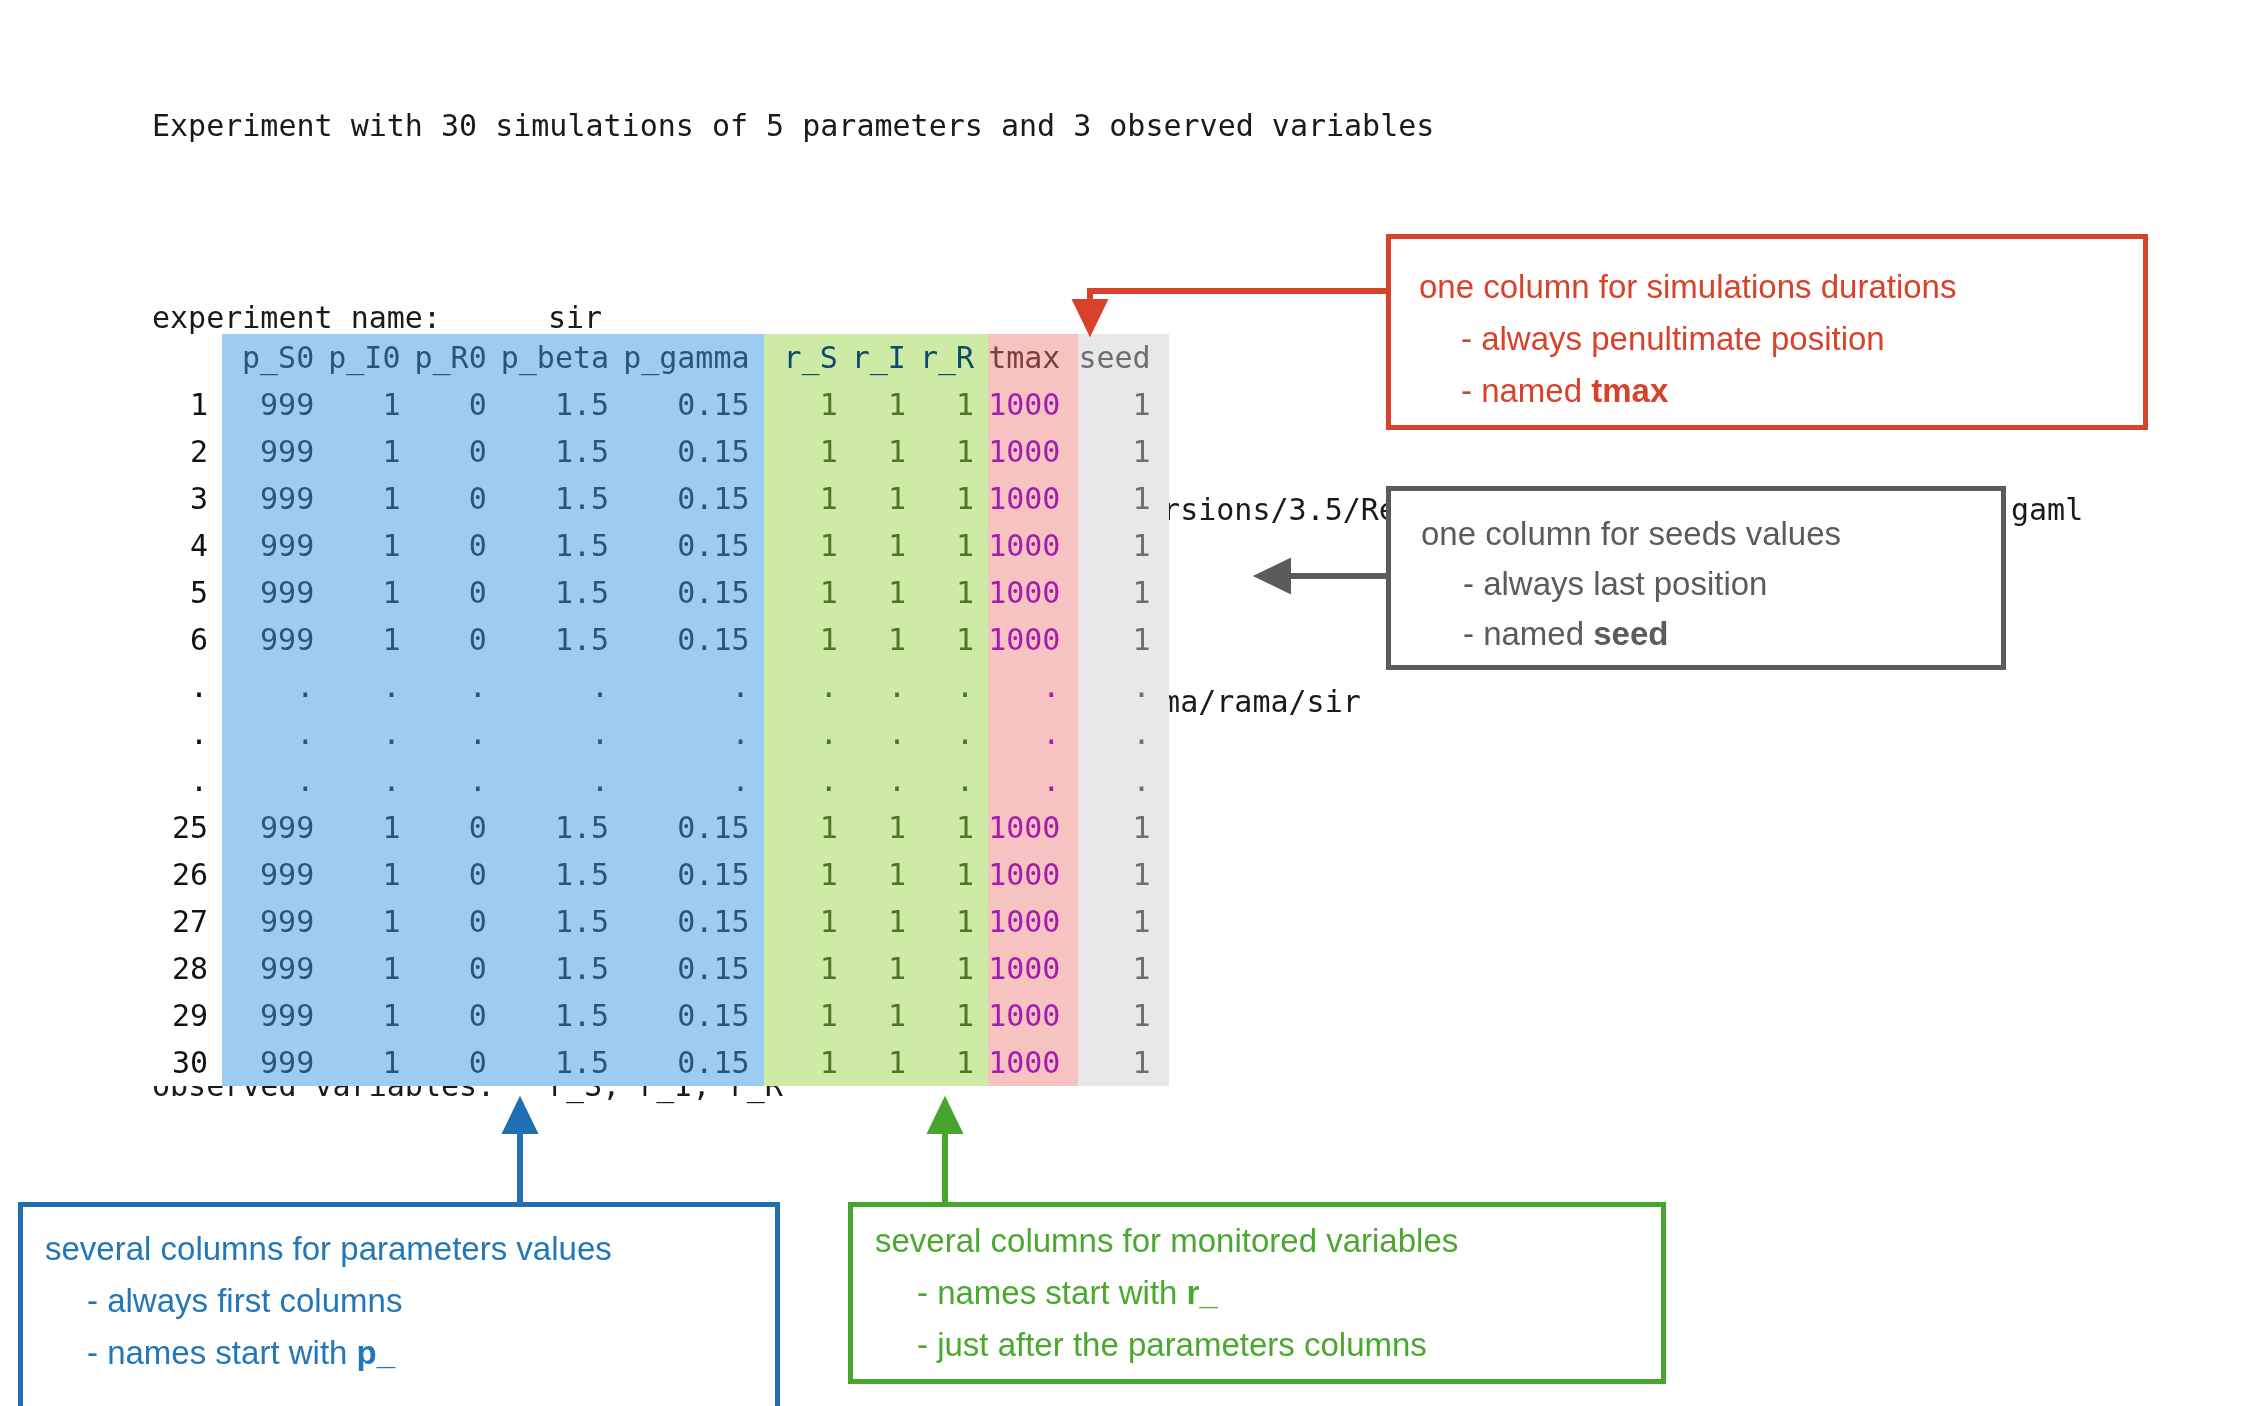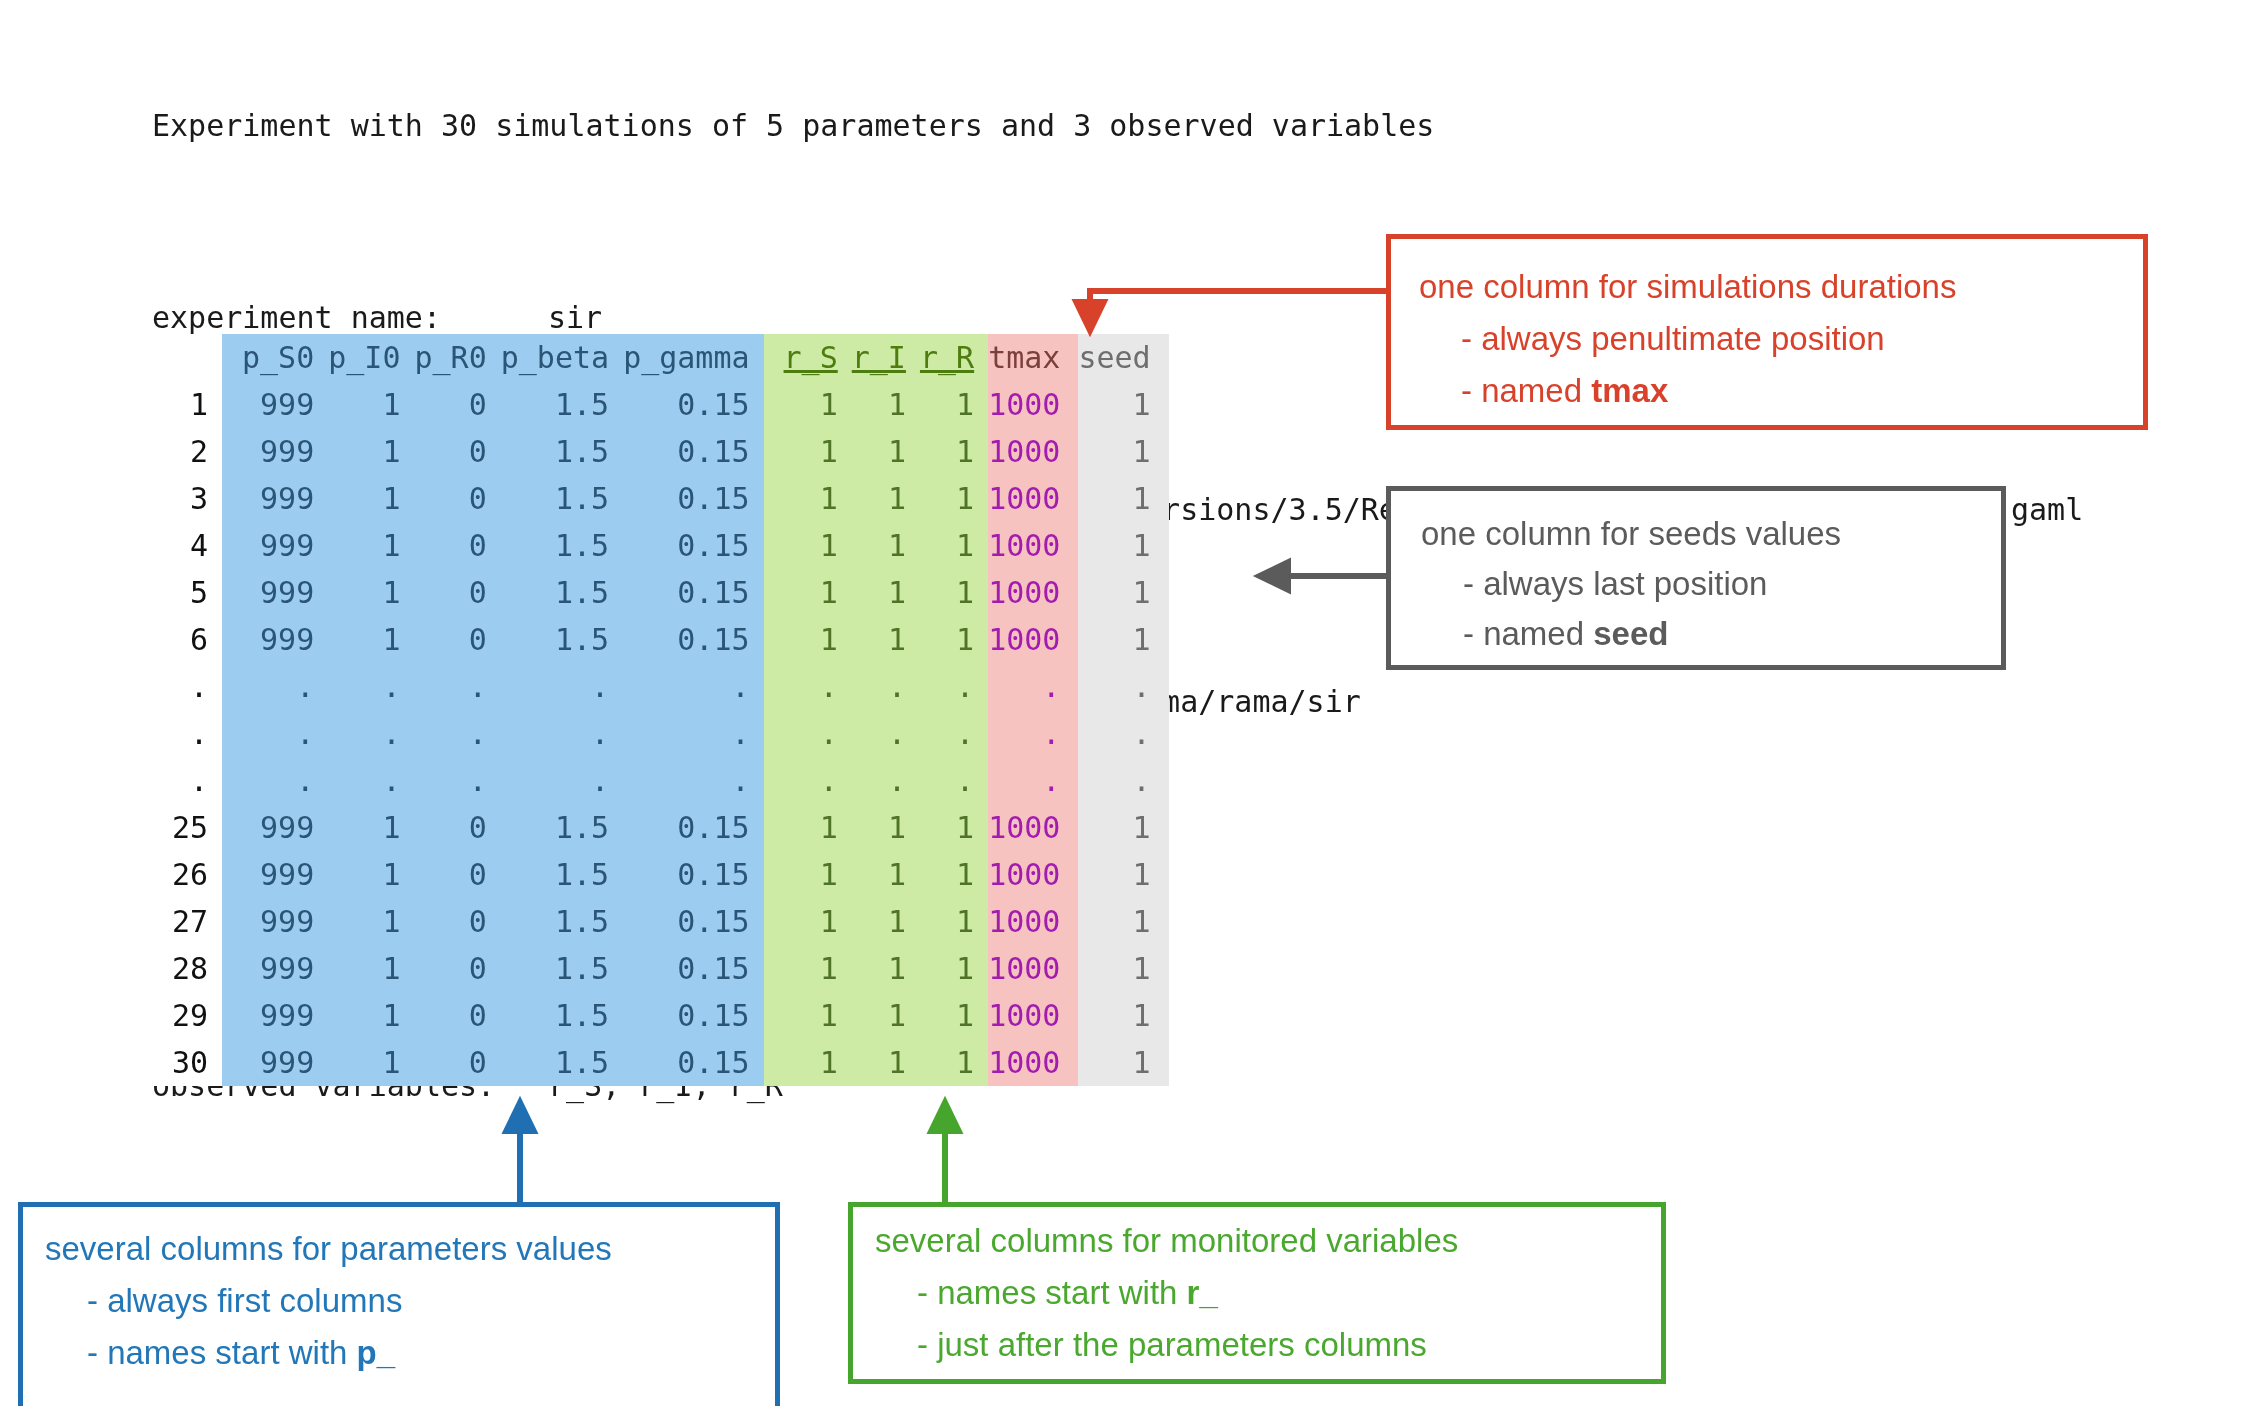--- a/index.html
+++ b/index.html
@@ -58,21 +58,21 @@
     background: #ffffff;
     padding-right: 14px !important;
     min-width: 56px;
   }
   .cell-p    { background: #9ccdf0; color: #2b5577; }
   .cell-r    { background: #cdeba5; color: #4f7427; }
   .cell-t    { background: #f6c3c0; color: #a21caf; }
   .cell-s    { background: #e8e8e8; color: #6e6e6e; }
 
   .head-p    { background: #9ccdf0; color: #2b5577; }
-  .head-r    { background: #cdeba5; color: #4d7c0f; text-decoration: underline; }
+  .head-r    { background: #cdeba5; color: #0c4a6e; }
   .head-t    { background: #f6c3c0; color: #7b3f3c; }
   .head-s    { background: #e8e8e8; color: #6e6e6e; }
   .head-num  { background: #ffffff; }
 
   .pad-l { padding-left: 20px !important; }
   .pad-r { padding-right: 14px !important; }
   .pad-r-wide { padding-right: 18px !important; }
 
   .dots-row td { height: 47px; line-height: 47px; }
 

